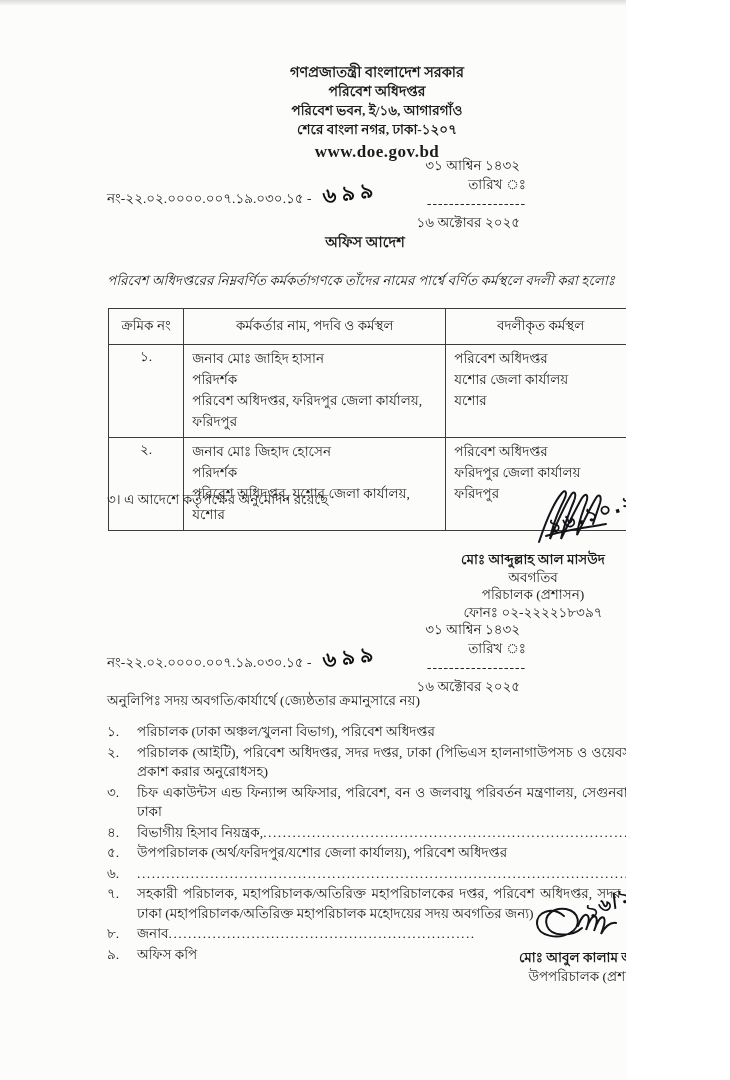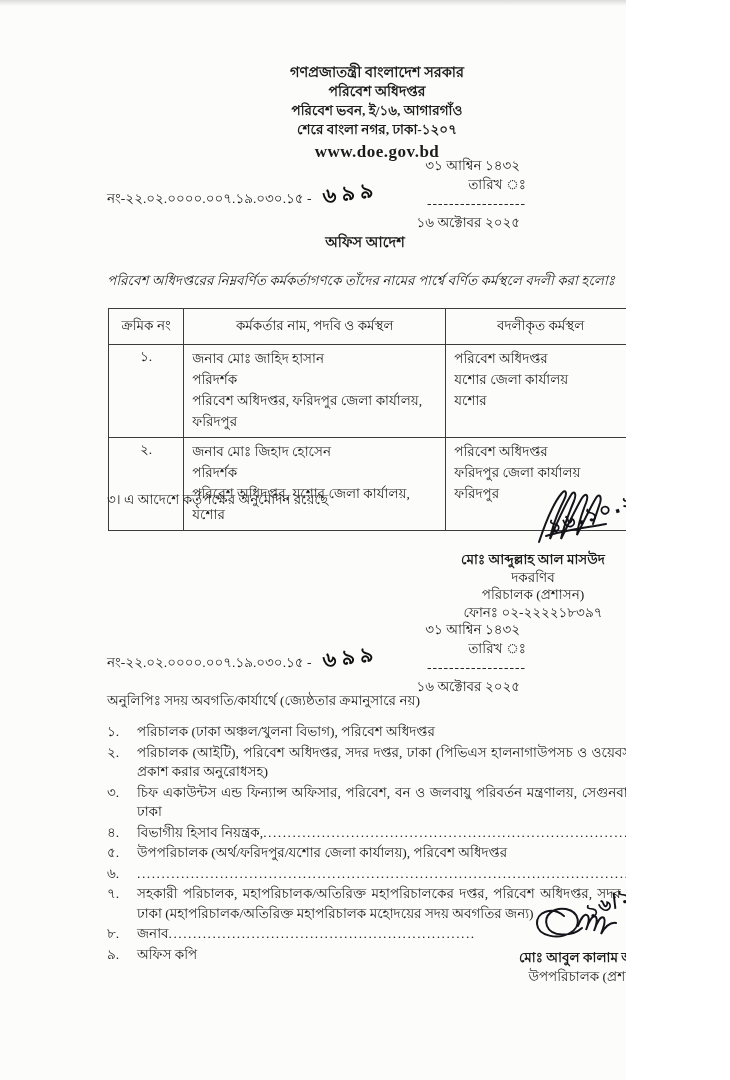--- a/index.html
+++ b/index.html
@@ -167,21 +167,21 @@
 
   <div class="abs clause-2">৩। এ আদেশে কর্তৃপক্ষের অনুমোদন রয়েছে</div>
 
   <svg class="abs sig1-scribble" width="82" height="62" viewBox="0 0 82 62">
     <path class="sig-svg" d="M7 56 C13 38 22 16 30 7 C33 3 36 6 32 14 C26 26 20 42 18 53 C24 39 33 19 39 9 C42 4 45 7 42 15 C37 27 31 43 29 53 C35 41 44 22 50 12 C54 6 57 9 54 17 C50 27 46 40 45 49 C50 39 58 22 64 12 C67 7 70 10 68 17 L61 38"></path>
     <path class="sig-svg" d="M14 50 C30 45 52 42 74 38" stroke-width="1.6"></path>
   </svg>
   <div class="abs sig1-date">১৬.১০.২০২৫</div>
   <div class="abs sig1-block">
     <div class="bold">মোঃ আব্দুল্লাহ আল মাসউদ</div>
-    <div>দকরণিব</div>
+    <div>অবগতিব</div>
     <div>পরিচালক (প্রশাসন)</div>
     <div>ফোনঃ ০২-২২২২১৮৩৯৭</div>
   </div>
 
   <div class="abs memo-line memo-2">
     <span>নং-২২.০২.০০০০.০০৭.১৯.০৩০.১৫ -</span>
     <span class="hand-num">৬৯৯</span>
   </div>
 
   <div class="abs dateblock db-2">

